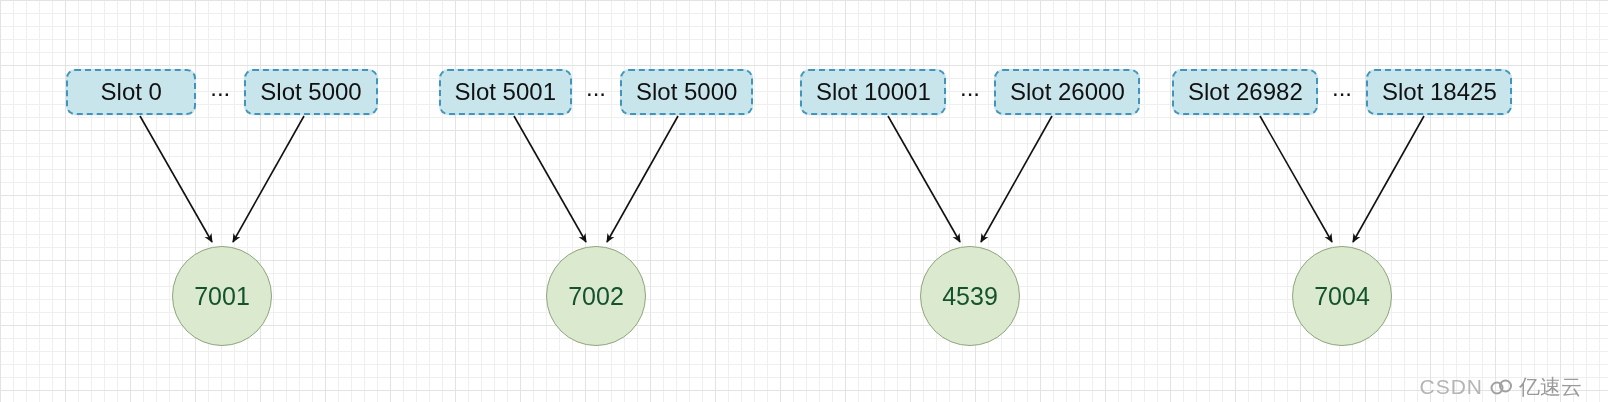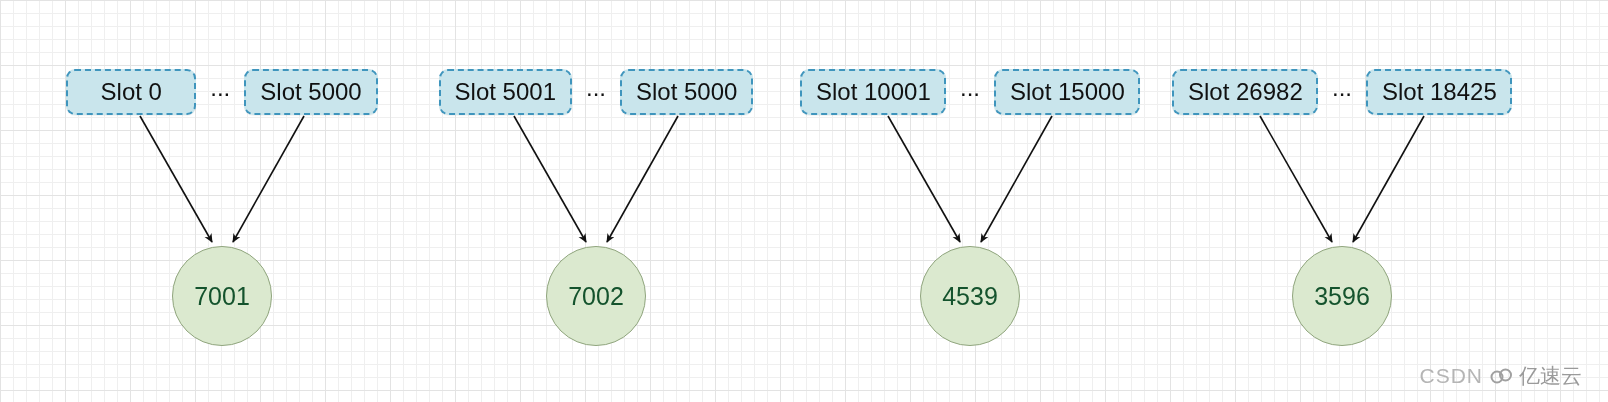--- a/index.html
+++ b/index.html
@@ -78,21 +78,21 @@
     font-size: 25px;
     color: #14532d;
   }
   .g1 { left: 52px; }
   .g2 { left: 426px; }
   .g3 { left: 800px; }
   .g4 { left: 1172px; }
   .watermark {
     position: absolute;
     right: 26px;
-    bottom: 12px;
+    bottom: 1px;
     display: flex;
     align-items: center;
     gap: 6px;
     font-size: 21px;
     color: #a9a9a9;
     user-select: none;
   }
   .watermark .csdn { color: #b5b5b5; letter-spacing: 1px; }
   .watermark .brand { color: #9a9a9a; }
   .wm-logo { display: inline-block; }
@@ -133,40 +133,40 @@
       <line x1="88" y1="4" x2="160" y2="130" marker-end="url(#ah)"></line>
       <line x1="252" y1="4" x2="181" y2="130" marker-end="url(#ah)"></line>
     </svg>
     <div class="node-circle">7002</div>
   </div>
 
   <div class="group g3">
     <div class="slot-row">
       <div class="slot-box">Slot 10001</div>
       <div class="dots">...</div>
-      <div class="slot-box">Slot 15000</div>
+      <div class="slot-box">Slot 26000</div>
     </div>
     <svg class="arrows" width="340" height="136" viewBox="0 0 340 136">
       <line x1="88" y1="4" x2="160" y2="130" marker-end="url(#ah)"></line>
       <line x1="252" y1="4" x2="181" y2="130" marker-end="url(#ah)"></line>
     </svg>
     <div class="node-circle">4539</div>
   </div>
 
   <div class="group g4">
     <div class="slot-row">
       <div class="slot-box">Slot 26982</div>
       <div class="dots">...</div>
       <div class="slot-box">Slot 18425</div>
     </div>
     <svg class="arrows" width="340" height="136" viewBox="0 0 340 136">
       <line x1="88" y1="4" x2="160" y2="130" marker-end="url(#ah)"></line>
       <line x1="252" y1="4" x2="181" y2="130" marker-end="url(#ah)"></line>
     </svg>
-    <div class="node-circle">3596</div>
+    <div class="node-circle">7004</div>
   </div>
 
   <div class="watermark">
     <span class="csdn">CSDN</span>
     <svg class="wm-logo" width="24" height="18" viewBox="0 0 24 18">
       <circle cx="8" cy="10" r="5.5" fill="none" stroke="#a0a0a0" stroke-width="2"></circle>
       <circle cx="16.5" cy="8" r="5.5" fill="none" stroke="#a0a0a0" stroke-width="2"></circle>
     </svg>
     <span class="brand">亿速云</span>
   </div>

